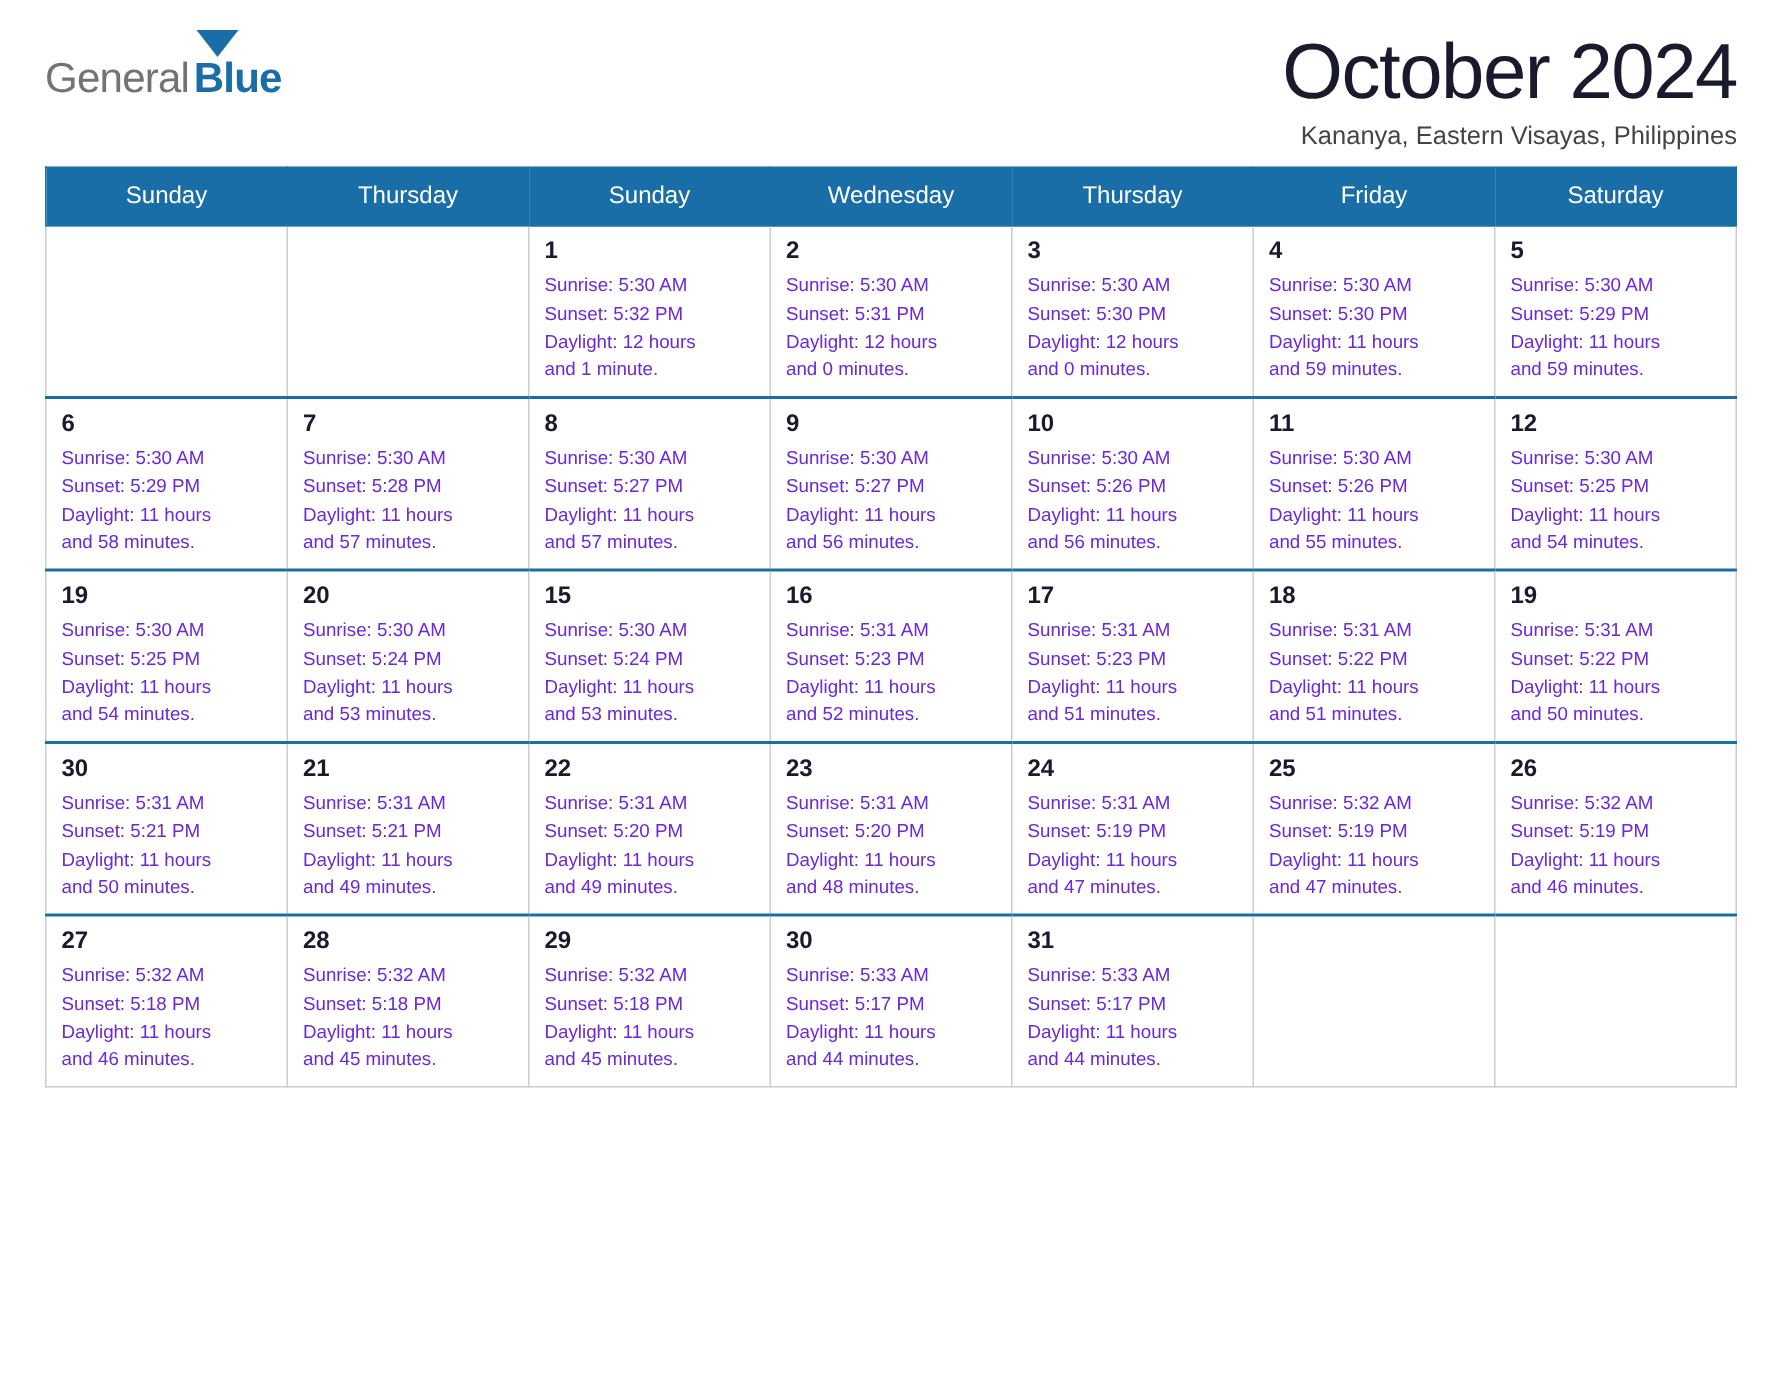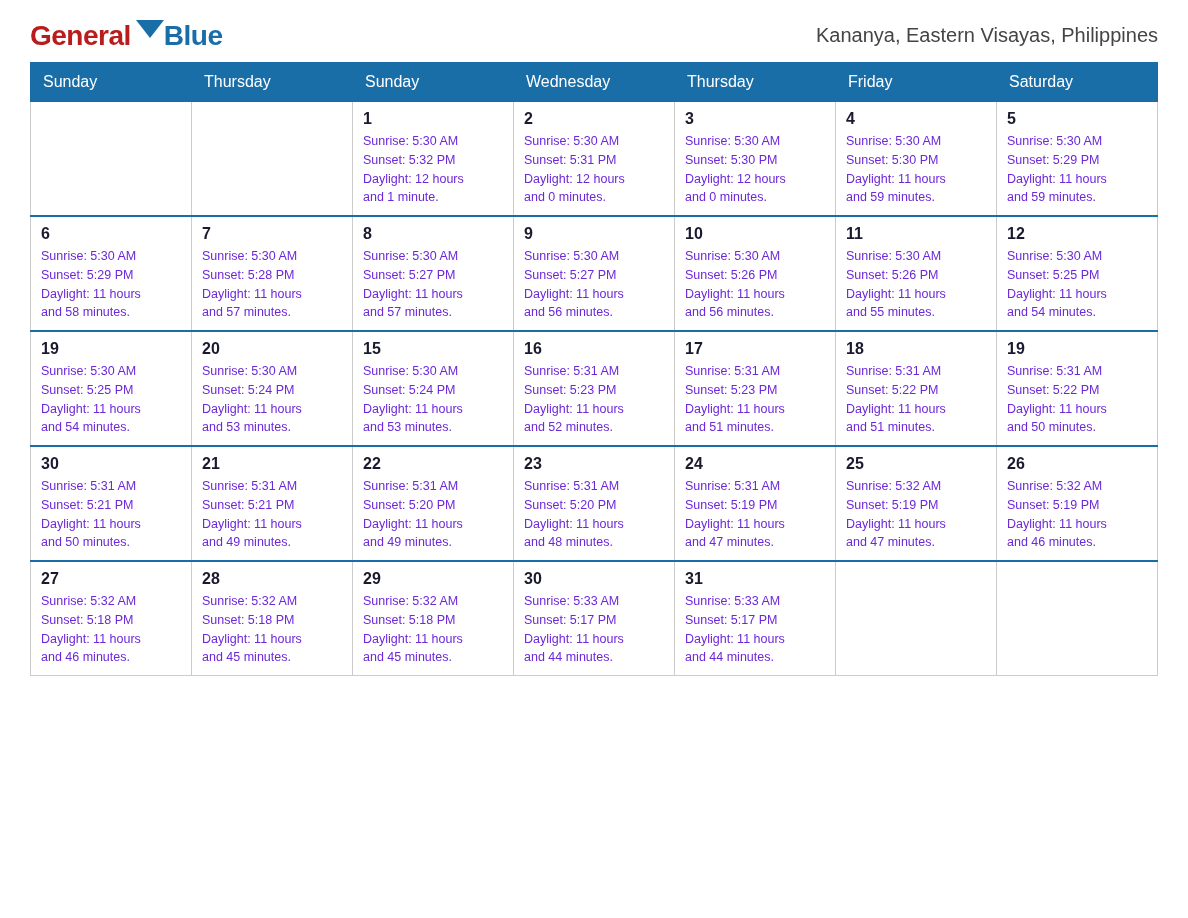--- a/index.html
+++ b/index.html
@@ -21,27 +21,27 @@
       display: flex;
       flex-direction: column;
       align-items: flex-start;
     }
     .logo-text {
       display: flex;
       align-items: flex-end;
     }
     .logo-general {
       font-size: 28px;
-      font-weight: bold;
-      color: #b91c1c;
+      font-weight: normal;
+      color: #737373;
       letter-spacing: -0.5px;
     }
     .logo-blue-block {
       display: flex;
-      flex-direction: row;
+      flex-direction: column;
       align-items: flex-start;
       margin-left: 3px;
     }
     .logo-arrow {
       width: 0;
       height: 0;
       border-left: 14px solid transparent;
       border-right: 14px solid transparent;
       border-top: 18px solid #1a6ea8;
       margin-left: 2px;
@@ -57,34 +57,34 @@
       text-align: right;
     }
     .month-title {
       font-size: 52px;
       font-weight: 300;
       color: #1a1a2e;
       letter-spacing: -1px;
       line-height: 1.1;
     }
     .location-title {
-      font-size: 20px;
+      font-size: 17px;
       color: #444;
       margin-top: 4px;
     }
     .calendar {
       width: 100%;
       border-collapse: collapse;
       margin-top: 10px;
     }
     .calendar th {
       background-color: #1a6ea8;
       color: #fff;
       padding: 10px 12px;
-      text-align: left;
+      text-align: center;
       font-size: 16px;
       font-weight: normal;
       border: 1px solid #1a6ea8;
     }
     .calendar td {
       vertical-align: top;
       padding: 8px 10px;
       border: 1px solid #ccc;
       width: 14.28%;
       min-height: 110px;
@@ -118,20 +118,21 @@
   <div class="logo">
     <div class="logo-text">
       <span class="logo-general">General</span>
       <div class="logo-blue-block">
         <div class="logo-arrow"></div>
         <span class="logo-blue-text">Blue</span>
       </div>
     </div>
   </div>
   <div class="title-section">
+    <div class="month-title">October 2024</div>
     <div class="location-title">Kananya, Eastern Visayas, Philippines</div>
   </div>
 </div>
 
 <table class="calendar">
   <thead>
     <tr>
     <th>Sunday</th>
         <th>Thursday</th>
         <th>Sunday</th>

